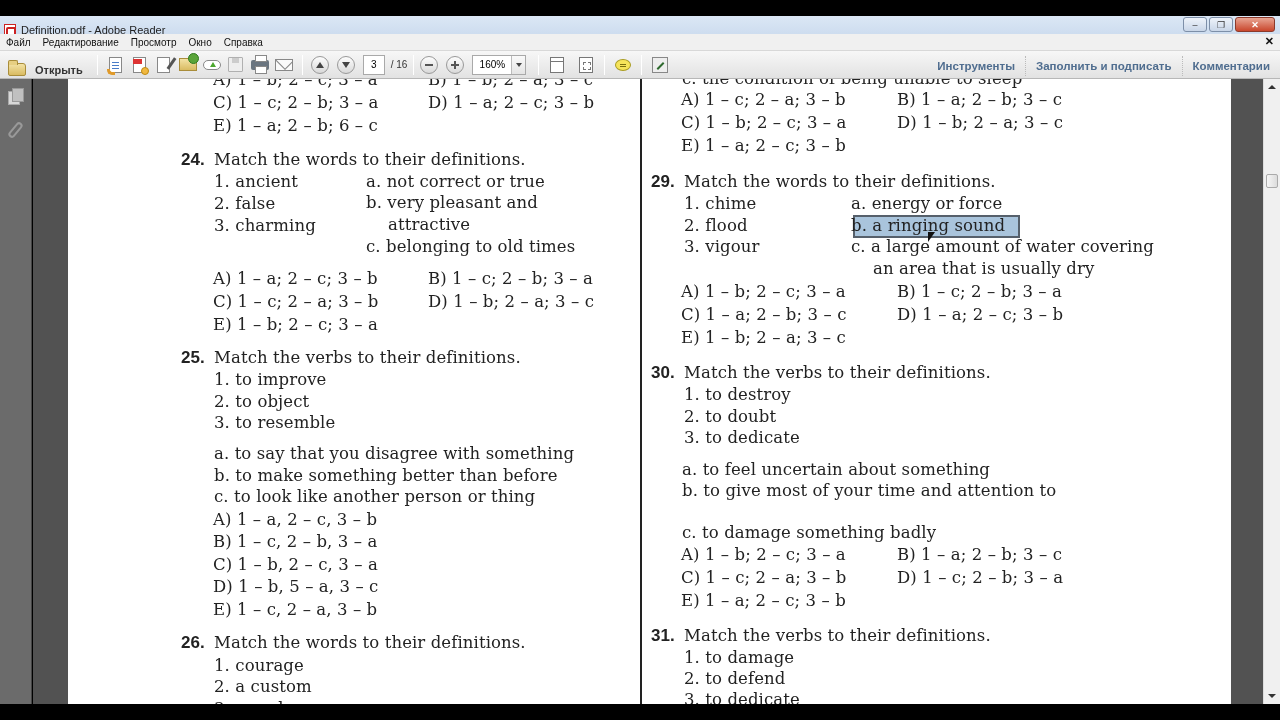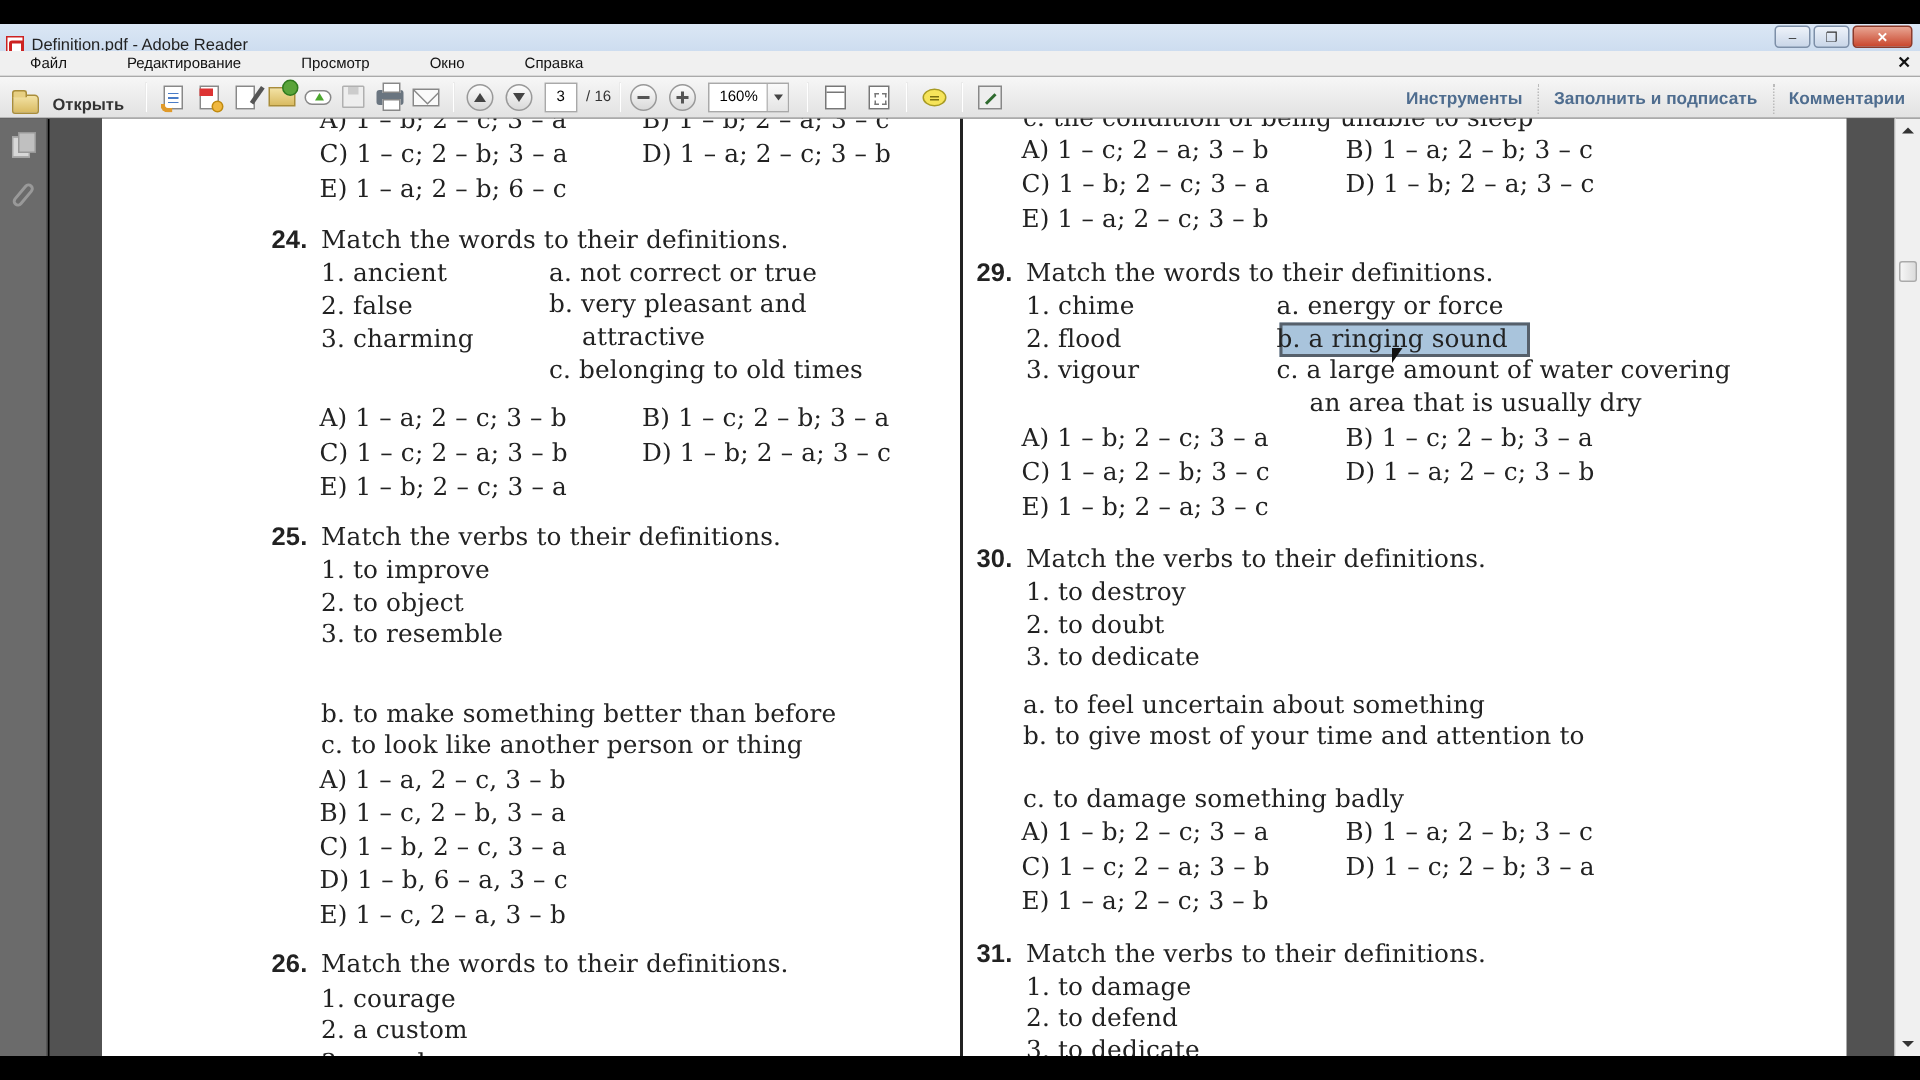--- a/index.html
+++ b/index.html
@@ -14,21 +14,21 @@
   .titlebar .app-icon { width: 12px; height: 12px; margin-left: 4px; margin-right: 5px; position: relative; }
   .titlebar .app-icon::before { content: ""; position: absolute; left: 0; top: 0; width: 10px; height: 12px; background: #fff; border: 1px solid #c22; }
   .titlebar .app-icon::after { content: ""; position: absolute; left: 2px; top: 3px; width: 6px; height: 5px; border: 2px solid #c22; border-radius: 2px 0 2px 0; }
   .titlebar .title { font-size: 11px; color: #222; }
   .win-controls { position: absolute; right: 5px; top: 1px; display: flex; gap: 2px; }
   .win-btn { width: 24px; height: 15px; border: 1px solid #7d8fa8; border-radius: 3px; background: linear-gradient(#eef3fa, #c9d6e8);
     display: flex; align-items: center; justify-content: center; font-size: 9px; color: #333; }
   .win-btn.close { width: 40px; background: linear-gradient(#e8a593, #c9462c); color: #fff; font-weight: bold; border-color: #8b3a2b; }
 
   .menubar { position: absolute; left: 0; top: 34px; width: 1280px; height: 16px; background: #f0f0f0; display: flex; align-items: center; }
-  .menu-item { font-size: 10px; color: #111; padding: 0 20px; }
+  .menu-item { font-size: 10px; color: #111; padding: 0 6px; }
   .menubar .doc-close { position: absolute; right: 6px; top: 1px; font-size: 11px; font-weight: bold; color: #111; }
 
   .toolbar { position: absolute; left: 0; top: 50px; width: 1280px; height: 29px;
     background: linear-gradient(#f7f7f7, #e2e2e2); border-top: 1px solid #d8d8d8; border-bottom: 1px solid #b7b7b7;
     display: flex; align-items: center; }
   .open-btn { display: flex; align-items: flex-end; margin-left: 8px; height: 22px; padding-right: 8px; }
   .folder-icon { width: 18px; height: 13px; background: linear-gradient(#f3e2a4, #d9bb62); border: 1px solid #a98d3a; border-radius: 1px 3px 2px 2px; position: relative; }
   .folder-icon::before { content: ""; position: absolute; left: -1px; top: -4px; width: 8px; height: 4px; background: #e7cf82; border: 1px solid #a98d3a; border-bottom: none; border-radius: 2px 2px 0 0; }
   .open-btn .label { font-size: 11px; font-weight: bold; color: #333; margin-left: 9px; }
   .tb-sep { width: 1px; height: 20px; background: #b5b5b5; border-right: 1px solid #fff; margin: 0 6px; }
@@ -226,26 +226,27 @@
   <span class="t" style="left:360px;top:190px">B) 1 – c; 2 – b; 3 – a</span>
   <span class="t" style="left:145px;top:213px">C) 1 – c; 2 – a; 3 – b</span>
   <span class="t" style="left:360px;top:213px">D) 1 – b; 2 – a; 3 – c</span>
   <span class="t" style="left:145px;top:236px">E) 1 – b; 2 – c; 3 – a</span>
 
   <span class="t qnum" style="left:113px;top:269px">25.</span>
   <span class="t" style="left:146px;top:269px">Match the verbs to their definitions.</span>
   <span class="t" style="left:146px;top:291px">1. to improve</span>
   <span class="t" style="left:146px;top:313px">2. to object</span>
   <span class="t" style="left:146px;top:334px">3. to resemble</span>
+  <span class="t" style="left:146px;top:365px">a. to say that you disagree with something</span>
   <span class="t" style="left:146px;top:387px">b. to make something better than before</span>
   <span class="t" style="left:146px;top:408px">c. to look like another person or thing</span>
   <span class="t" style="left:145px;top:431px">A) 1 – a, 2 – c, 3 – b</span>
   <span class="t" style="left:145px;top:453px">B) 1 – c, 2 – b, 3 – a</span>
   <span class="t" style="left:145px;top:476px">C) 1 – b, 2 – c, 3 – a</span>
-  <span class="t" style="left:145px;top:498px">D) 1 – b, 6 – a, 3 – c</span>
+  <span class="t" style="left:145px;top:498px">D) 1 – b, 5 – a, 3 – c</span>
   <span class="t" style="left:145px;top:521px">E) 1 – c, 2 – a, 3 – b</span>
 
   <span class="t qnum" style="left:113px;top:554px">26.</span>
   <span class="t" style="left:146px;top:554px">Match the words to their definitions.</span>
   <span class="t" style="left:146px;top:577px">1. courage</span>
   <span class="t" style="left:146px;top:598px">2. a custom</span>
   <span class="t" style="left:146px;top:620px">3. a real...</span>
 
   <span class="t cut" style="left:614px;top:-10px">c. the condition of being unable to sleep</span>
   <span class="t" style="left:613px;top:11px">A) 1 – c; 2 – a; 3 – b</span>

